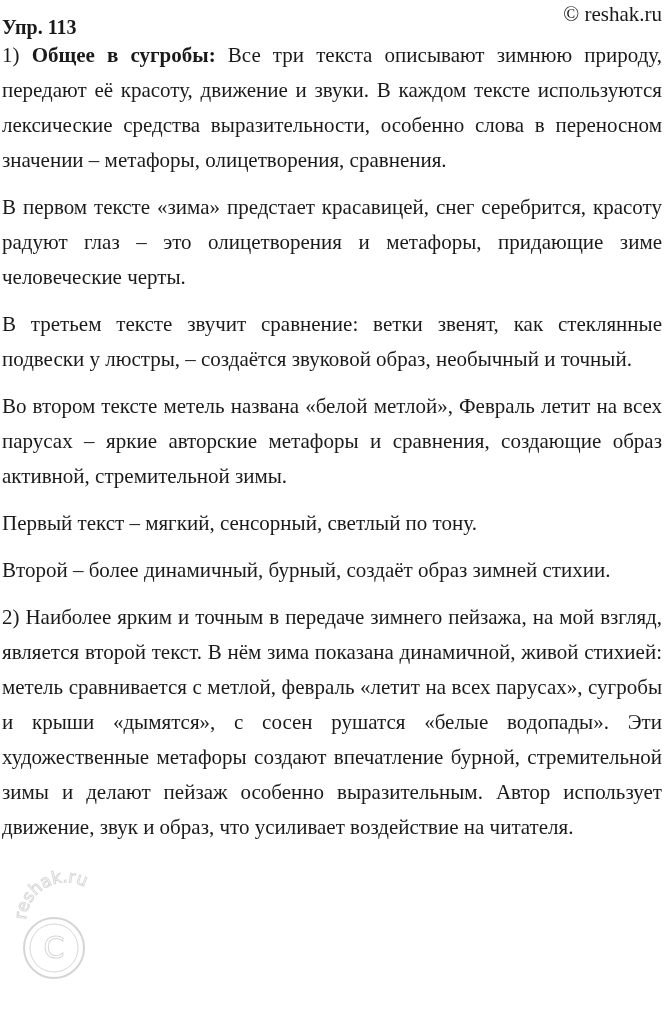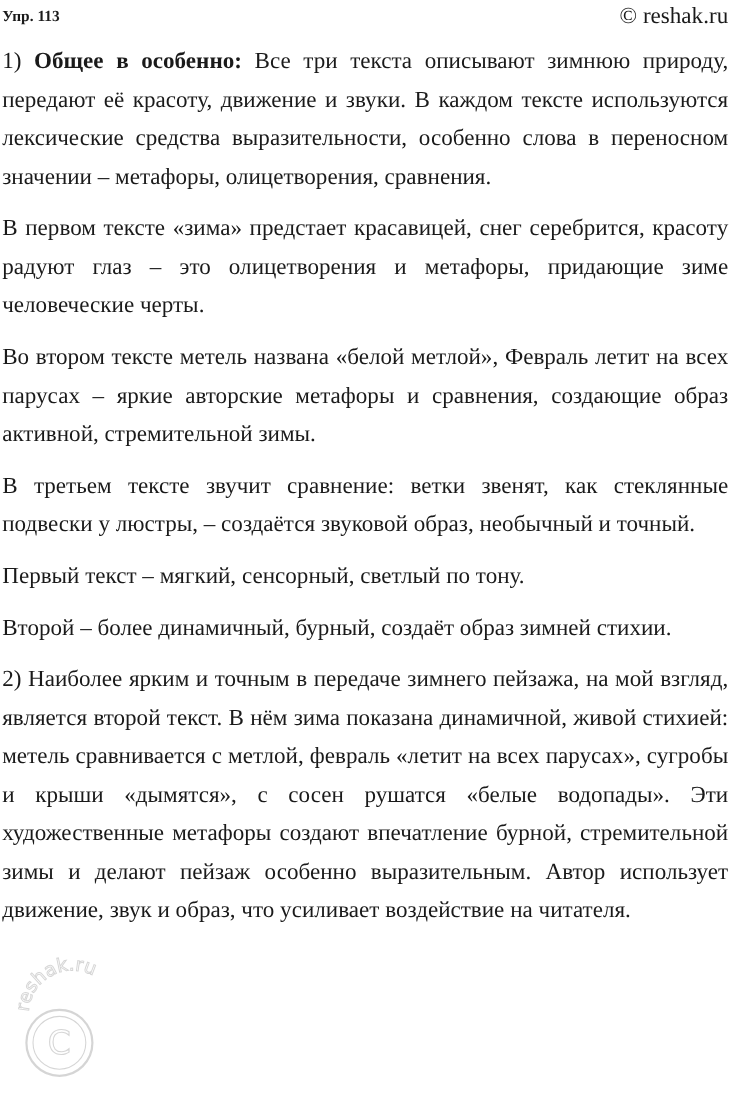--- a/index.html
+++ b/index.html
@@ -18,23 +18,23 @@
     .header {
       position: absolute;
       top: 0;
       left: 0;
       width: 666px;
       height: 30px;
     }
     .header-title {
       position: absolute;
       left: 2px;
-      top: 4px;
+      top: 15px;
       font-weight: bold;
-      font-size: 14px;
+      font-size: 20px;
       line-height: 24px;
     }
     .header-source {
       position: absolute;
       right: 4px;
       top: 2px;
       font-size: 21px;
       line-height: 24px;
     }
     .content {
@@ -71,26 +71,26 @@
 <body>
 
 <div class="header">
   <div class="header-title">Упр. 113</div>
   <div class="header-source">© reshak.ru</div>
 </div>
 
 <div class="content">
   <p class="para">
     <span>1)</span>
-    <span class="bold">Общее в особенно:</span>
+    <span class="bold">Общее в сугробы:</span>
     <span>Все три текста описывают зимнюю природу, передают её красоту, движение и звуки. В каждом тексте используются лексические средства выразительности, особенно слова в переносном значении – метафоры, олицетворения, сравнения.</span>
   </p>
   <p class="para">В первом тексте «зима» предстает красавицей, снег серебрится, красоту радуют глаз – это олицетворения и метафоры, придающие зиме человеческие черты.</p>
+  <p class="para">В третьем тексте звучит сравнение: ветки звенят, как стеклянные подвески у люстры, – создаётся звуковой образ, необычный и точный.</p>
   <p class="para">Во втором тексте метель названа «белой метлой», Февраль летит на всех парусах – яркие авторские метафоры и сравнения, создающие образ активной, стремительной зимы.</p>
-  <p class="para">В третьем тексте звучит сравнение: ветки звенят, как стеклянные подвески у люстры, – создаётся звуковой образ, необычный и точный.</p>
 
   <p class="para">Первый текст – мягкий, сенсорный, светлый по тону.</p>
   <p class="para">Второй – более динамичный, бурный, создаёт образ зимней стихии.</p>
 
   <p class="para">2) Наиболее ярким и точным в передаче зимнего пейзажа, на мой взгляд, является второй текст. В нём зима показана динамичной, живой стихией: метель сравнивается с метлой, февраль «летит на всех парусах», сугробы и крыши «дымятся», с сосен рушатся «белые водопады». Эти художественные метафоры создают впечатление бурной, стремительной зимы и делают пейзаж особенно выразительным. Автор использует движение, звук и образ, что усиливает воздействие на читателя.</p>
 </div>
 
 <div class="watermark">
   <svg width="110" height="120" viewBox="0 0 110 120">
     <circle cx="40" cy="78" r="30" fill="none" stroke="#8a8a8a" stroke-width="2"></circle>

